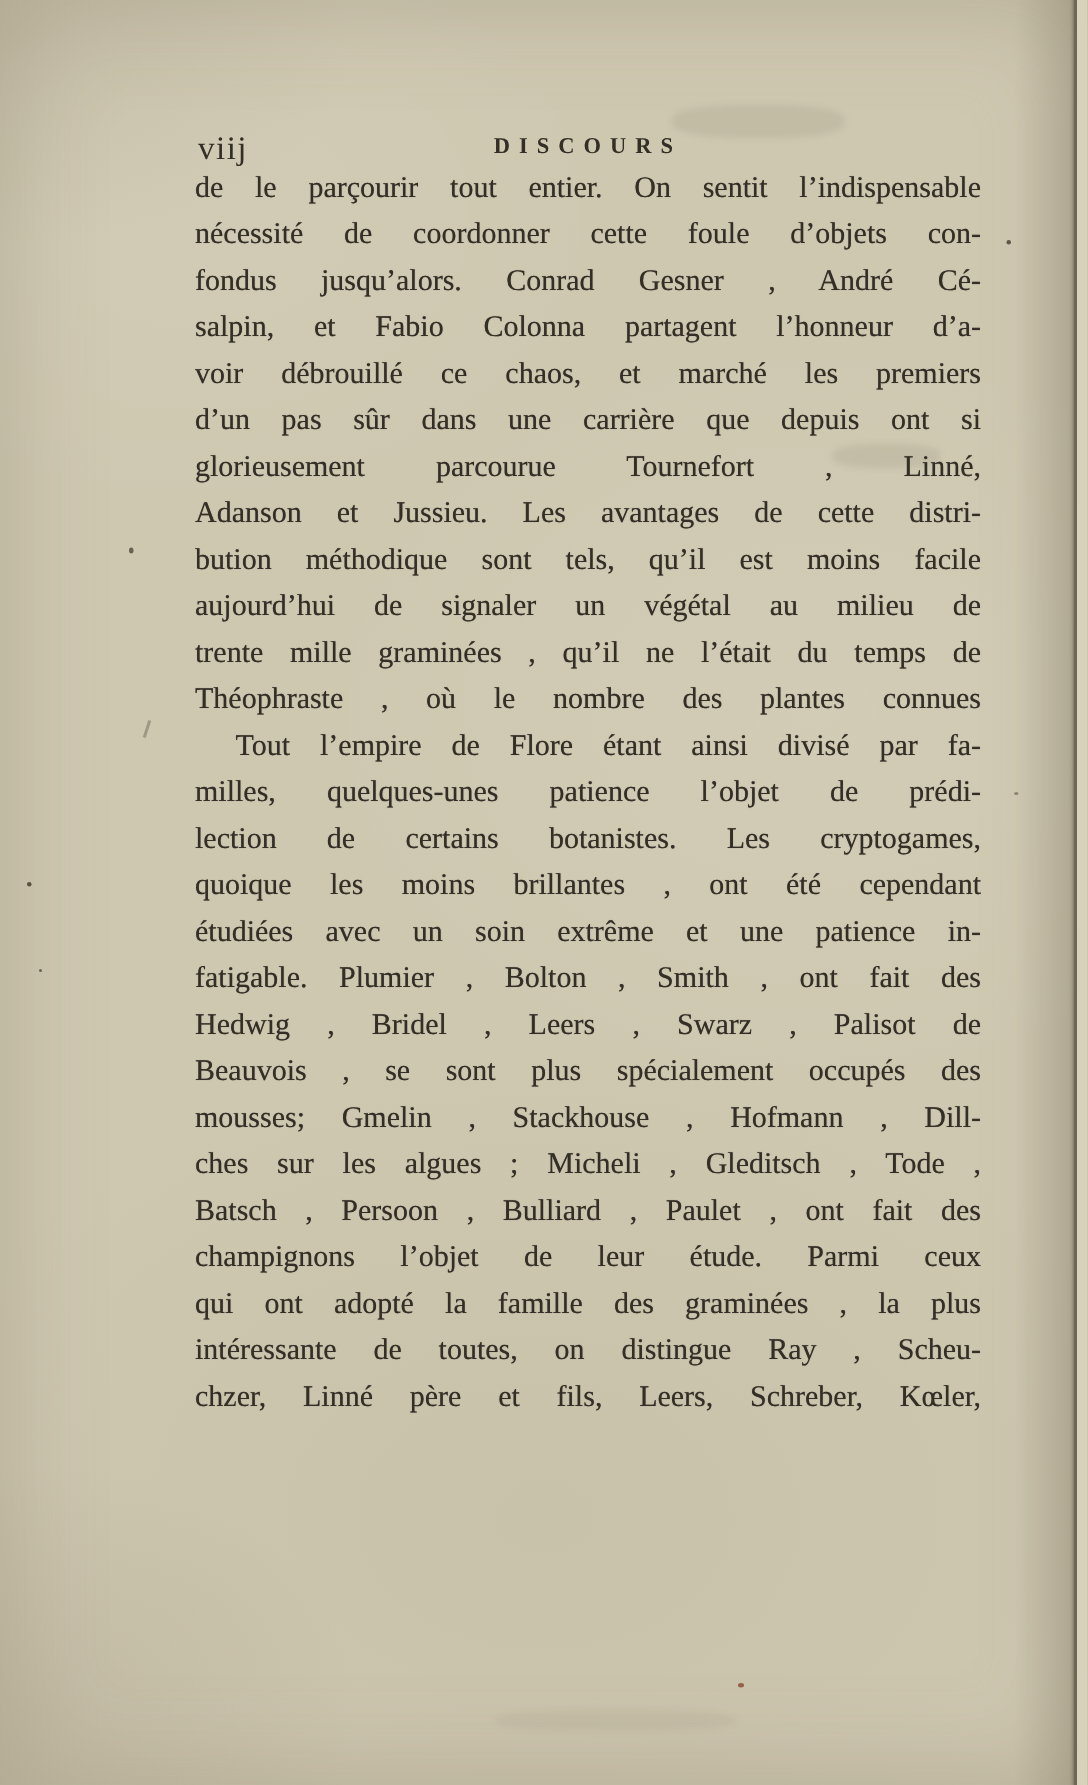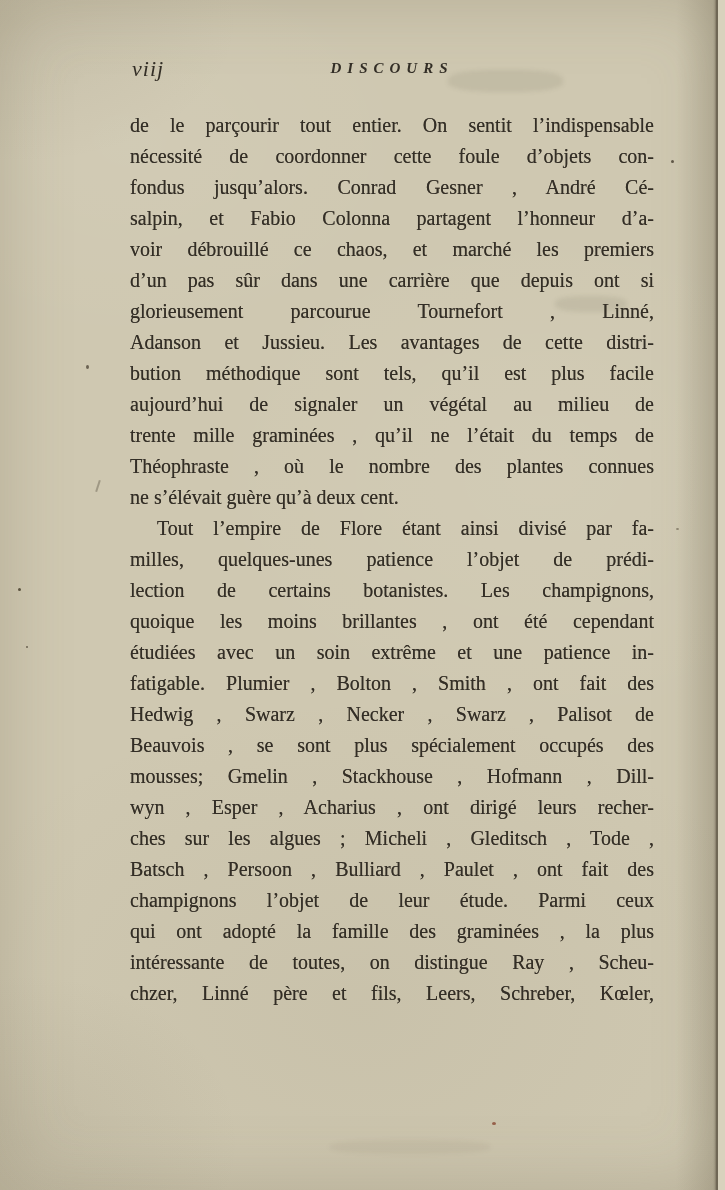--- a/index.html
+++ b/index.html
@@ -34,21 +34,21 @@
   .edge-line{
     position:absolute;top:0;right:7px;width:2px;height:1190px;
     background:var(--edge-line);
     box-shadow:0 0 2px 1px rgba(80,72,55,0.45);
   }
   .edge-beyond{
     position:absolute;top:0;right:0;width:7px;height:1190px;
     background:var(--paper-light);
   }
   .header{
-    position:absolute;left:130px;top:54px;width:524px;height:30px;font-style:italic;
+    position:absolute;left:130px;top:84px;width:524px;height:30px;
   }
   .folio{
     position:absolute;left:2px;top:2px;
     font-size:22px;color:var(--ink);letter-spacing:1px;
   }
   .running-title{
     position:absolute;left:0;right:0;top:6px;text-align:center;
     font-size:15px;font-weight:bold;letter-spacing:6px;color:var(--ink);
   }
   .textblock{
@@ -87,36 +87,34 @@
   <div class="textblock">
 
     <div class="line">de le parçourir tout entier. On sentit l’indispensable</div>
     <div class="line">nécessité de coordonner cette foule d’objets con-</div>
     <div class="line">fondus jusqu’alors. Conrad Gesner , André Cé-</div>
     <div class="line">salpin, et Fabio Colonna partagent l’honneur d’a-</div>
     <div class="line">voir débrouillé ce chaos, et marché les premiers</div>
     <div class="line">d’un pas sûr dans une carrière que depuis ont si</div>
     <div class="line">glorieusement parcourue Tournefort , Linné,</div>
     <div class="line">Adanson et Jussieu. Les avantages de cette distri-</div>
-    <div class="line">bution méthodique sont tels, qu’il est plus facile</div>
+    <div class="line">bution méthodique sont tels, qu’il est moins facile</div>
     <div class="line">aujourd’hui de signaler un végétal au milieu de</div>
     <div class="line">trente mille graminées , qu’il ne l’était du temps de</div>
     <div class="line">Théophraste , où le nombre des plantes connues</div>
-    <div class="line para-end">ne s’élévait guère qu’à deux cent.</div>
 
     <div class="line indent">Tout l’empire de Flore étant ainsi divisé par fa-</div>
     <div class="line">milles, quelques-unes patience l’objet de prédi-</div>
-    <div class="line">lection de certains botanistes. Les champignons,</div>
+    <div class="line">lection de certains botanistes. Les cryptogames,</div>
     <div class="line">quoique les moins brillantes , ont été cependant</div>
     <div class="line">étudiées avec un soin extrême et une patience in-</div>
     <div class="line">fatigable. Plumier , Bolton , Smith , ont fait des</div>
-    <div class="line">Hedwig , Swarz , Necker , Swarz , Palisot de</div>
+    <div class="line">Hedwig , Bridel , Leers , Swarz , Palisot de</div>
     <div class="line">Beauvois , se sont plus spécialement occupés des</div>
     <div class="line">mousses; Gmelin , Stackhouse , Hofmann , Dill-</div>
-    <div class="line">wyn , Esper , Acharius , ont dirigé leurs recher-</div>
     <div class="line">ches sur les algues ; Micheli , Gleditsch , Tode ,</div>
     <div class="line">Batsch , Persoon , Bulliard , Paulet , ont fait des</div>
     <div class="line">champignons l’objet de leur étude. Parmi ceux</div>
     <div class="line">qui ont adopté la famille des graminées , la plus</div>
     <div class="line">intéressante de toutes, on distingue Ray , Scheu-</div>
     <div class="line">chzer, Linné père et fils, Leers, Schreber, Kœler,</div>
   </div>
 
   <div class="ghost" style="left:448px;top:70px;width:115px;height:22px;"></div>
   <div class="ghost" style="left:555px;top:296px;width:72px;height:16px;"></div>

